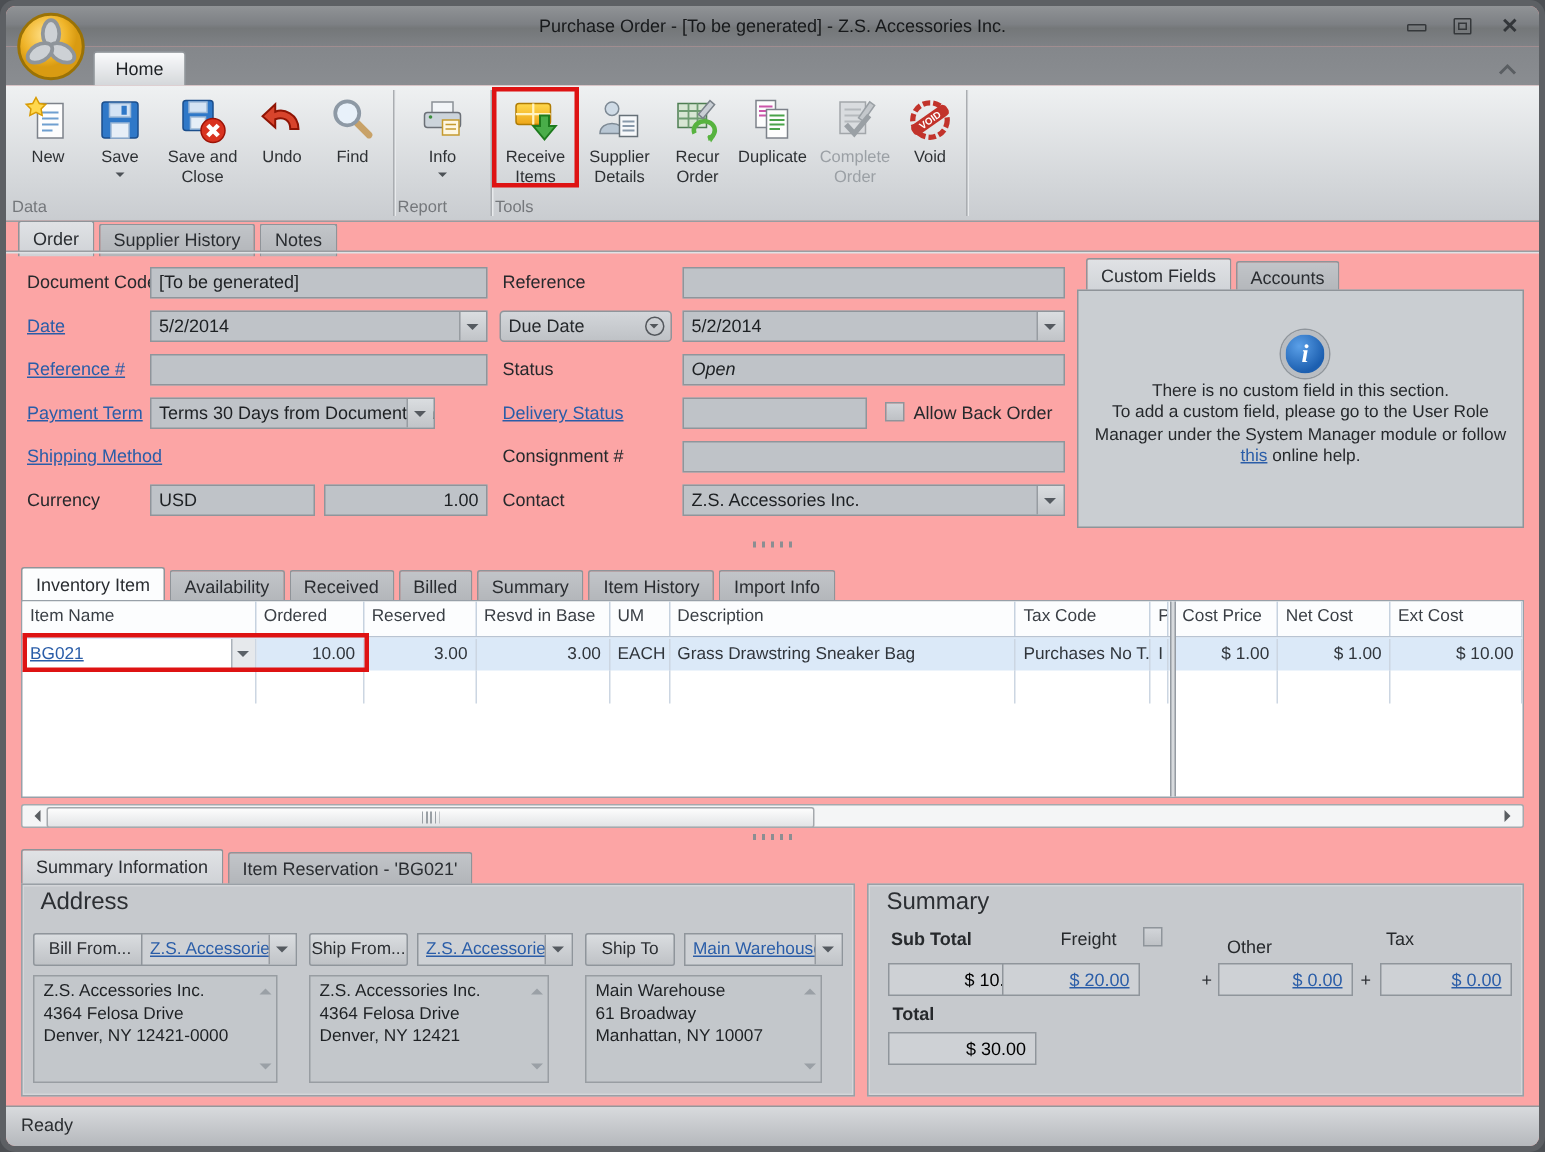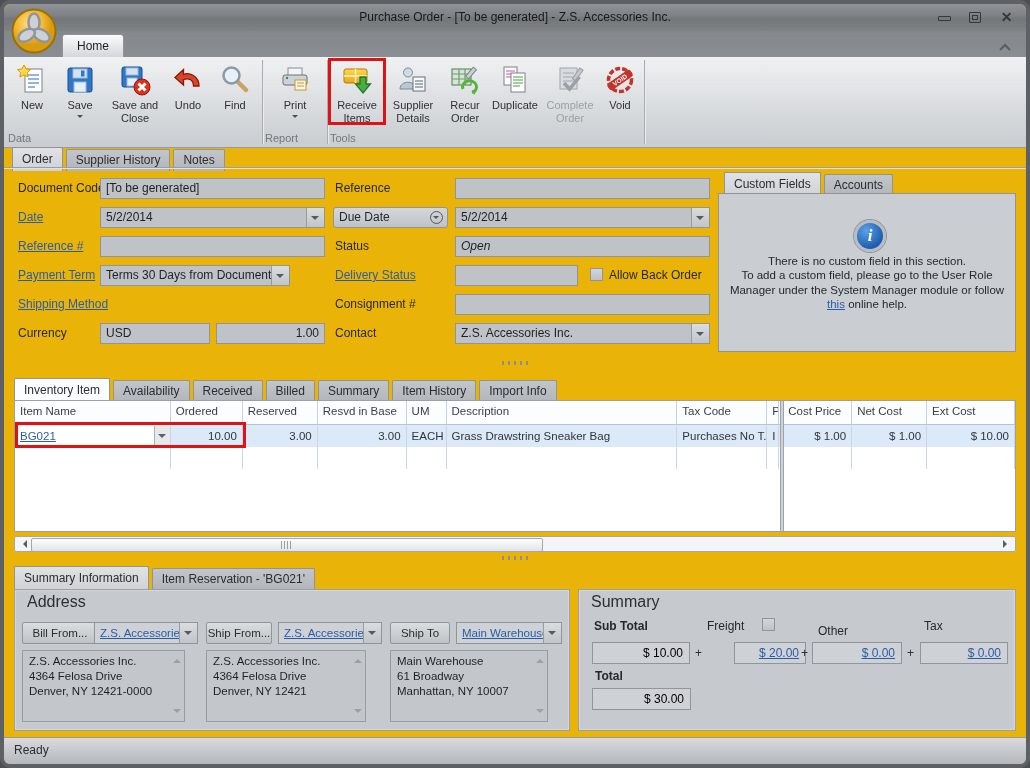--- a/index.html
+++ b/index.html
@@ -1,17 +1,17 @@
 <!DOCTYPE html>
 <html><head>
 <meta charset="utf-8">
 <style>
   html,body{margin:0;padding:0;background:#4c4f53;font-family:"Liberation Sans",sans-serif;}
   .frame{position:relative;width:1030px;height:768px;background:#5d6064;border-radius:10px;overflow:hidden;}
-  .inner{position:absolute;inset:4px;border-radius:6px;overflow:hidden;background:#eab308;}
+  .inner{position:absolute;inset:4px;border-radius:6px;overflow:hidden;background:#fca5a5;}
 
   
   .titlebar{position:absolute;left:0;top:0;right:0;height:27px;
     background:linear-gradient(#909396,#7d8084 45%,#747779 55%,#7f8286);}
   .title{position:absolute;left:0;right:0;top:6px;text-align:center;font-size:12px;color:#17191b;}
   .winbtns{position:absolute;right:12px;top:7px;display:flex;gap:16px;align-items:center;}
   .wb{width:15px;height:13px;position:relative;cursor:pointer;}
   .wb-min i{position:absolute;left:1px;bottom:3px;width:11px;height:3px;border:1.5px solid #35383b;border-radius:1px;}
   .wb-res i{position:absolute;left:1px;top:1px;width:10px;height:9px;border:1.5px solid #35383b;border-radius:1px;}
   .wb-res b{position:absolute;left:4px;top:4px;width:4px;height:3px;border:1.5px solid #35383b;}
@@ -254,21 +254,21 @@
           <span class="ic">
                 <svg width="32" height="32" viewBox="0 0 32 32">
                   <rect x="9" y="4" width="14" height="8" fill="#f2f5f8" stroke="#8a9096"></rect>
                   <rect x="4" y="11" width="24" height="10" rx="2" fill="#ccd4db" stroke="#6b7077"></rect>
                   <circle cx="8" cy="14" r="1.2" fill="#3d8e3d"></circle>
                   <rect x="16" y="16" width="11" height="10" fill="#fdf6e2" stroke="#c59a2e"></rect>
                   <line x1="18" y1="19" x2="25" y2="19" stroke="#c59a2e"></line>
                   <line x1="18" y1="22" x2="25" y2="22" stroke="#c59a2e"></line>
                 </svg>
               </span>
-          <span class="cap">Print</span>
+          <span class="cap">Info</span>
           <span class="caret"></span>
         </div>
       </div>
       <div class="glabel">Report</div>
     </div>
     <div class="gsep"></div>
 
     <div class="rgroup">
       <div class="rbtns">
         <div class="rbtn" style="width:54px">
@@ -528,21 +528,21 @@
 Manhattan, NY 10007</span><span class="sa up"></span><span class="sa dn"></span></div>
 
   <div class="grp" style="left:574px;top:585px;width:438px;height:142px;">
     <div class="grplbl">Summary</div>
   </div>
   <div class="lbl" style="left:590px;top:612px;font-weight:bold;">Sub Total</div>
   <div class="sfld" style="left:588px;top:638px;width:98px;">$ 10.00</div>
   <div class="plus" style="left:691px;top:642px;">+</div>
   <div class="lbl" style="left:703px;top:612px;">Freight</div>
   <div class="cb" style="left:758px;top:614px;"></div>
-  <div class="sfld" style="left:730px;top:638px;width:72px;"><span class="link">$ 20.00</span></div>
+  <div class="sfld" style="left:664px;top:638px;width:92px;"><span class="link">$ 20.00</span></div>
   <div class="plus" style="left:797px;top:642px;">+</div>
   <div class="lbl" style="left:814px;top:617px;">Other</div>
   <div class="sfld" style="left:808px;top:638px;width:90px;"><span class="link">$ 0.00</span></div>
   <div class="plus" style="left:903px;top:642px;">+</div>
   <div class="lbl" style="left:920px;top:612px;">Tax</div>
   <div class="sfld" style="left:916px;top:638px;width:88px;"><span class="link">$ 0.00</span></div>
   <div class="lbl" style="left:591px;top:662px;font-weight:bold;">Total</div>
   <div class="sfld" style="left:588px;top:684px;width:99px;">$ 30.00</div>
 
   <div class="statusbar">

